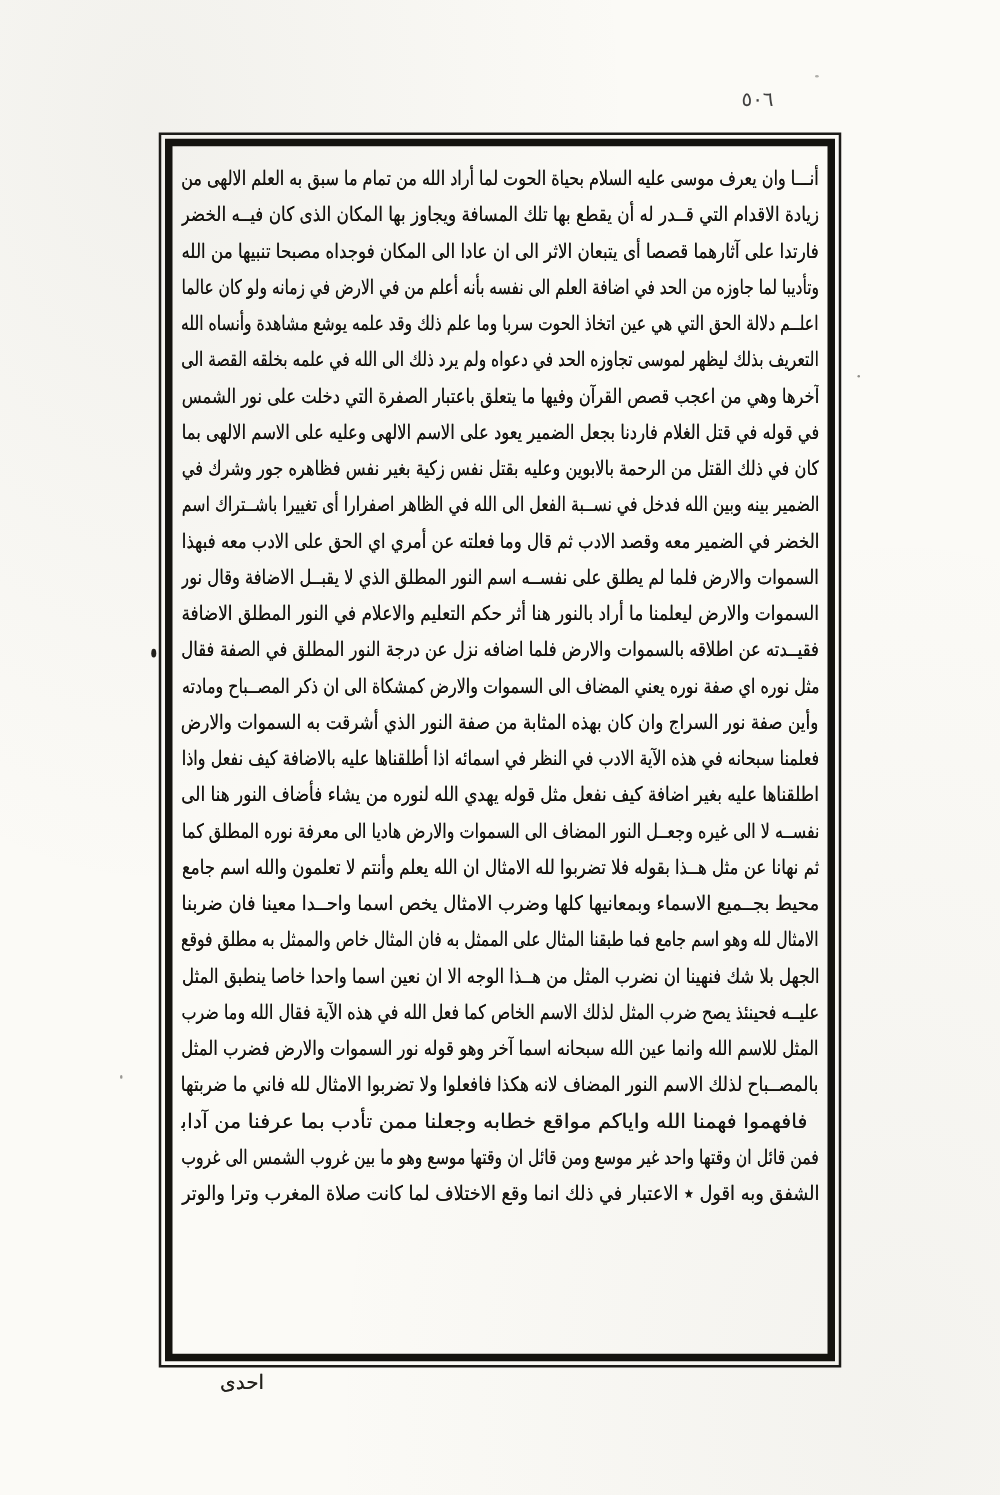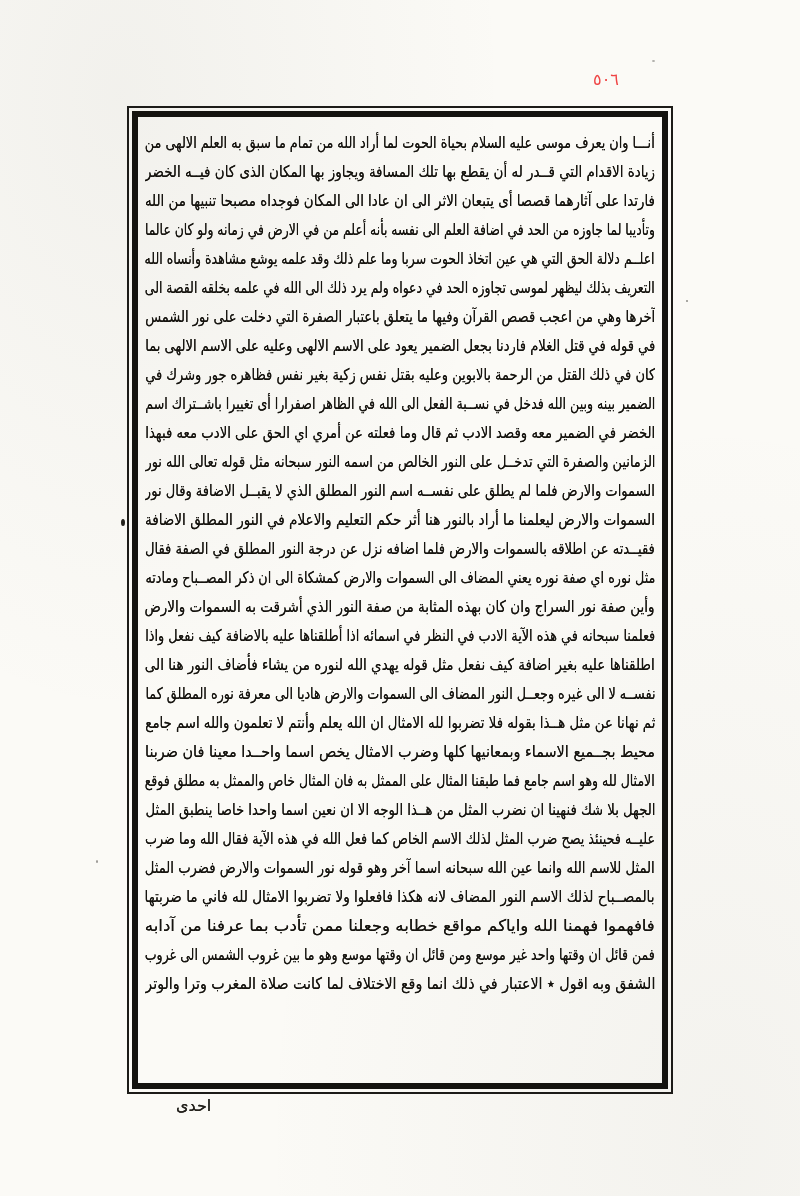--- a/index.html
+++ b/index.html
@@ -9,36 +9,37 @@
     font-family:"DejaVu Sans",sans-serif;
   }
   .scan-tint{
     position:absolute;inset:0;pointer-events:none;
     background:
       radial-gradient(ellipse at 15% 8%, rgba(120,120,110,0.07), transparent 40%),
       radial-gradient(ellipse at 90% 95%, rgba(120,120,110,0.06), transparent 45%);
   }
   .page-number{
     position:absolute;left:576px;top:70px;width:60px;
-    font-size:16px;color:#ef4444;letter-spacing:3px;text-align:center;
+    font-size:16px;color:#404040;letter-spacing:3px;text-align:center;
     direction:rtl;
   }
   .frame-outer{
     position:absolute;left:127px;top:106px;width:546px;height:988px;
     border:2px solid #1c1b18;box-sizing:border-box;background:transparent;
   }
   .frame-inner{
     position:absolute;inset:3px;border:6px solid #14130f;box-sizing:border-box;
   }
   .text-column{
     position:absolute;inset:11px 7px 9px 7px;
     direction:rtl;
     color:#16140f;
     font-size:16px;
     overflow:hidden;
+    text-align:center;
   }
   .tline{
     height:29px;line-height:29px;width:100%;overflow:visible;white-space:nowrap;
   }
   .tline > span{
     display:inline-block;white-space:nowrap;transform-origin:right center;
     text-shadow:0 0 0.5px rgba(10,8,4,0.85);
   }
   .catchword{
     position:absolute;left:176px;top:1096px;
@@ -65,21 +66,20 @@
       <div class="tline"><span style="transform: scaleX(0.8401);">زيادة الاقدام التي قــدر له أن يقطع بها تلك المسافة ويجاوز بها المكان الذى كان فيــه الخضر</span></div>
       <div class="tline"><span style="transform: scaleX(0.8362);">فارتدا على آثارهما قصصا أى يتبعان الاثر الى ان عادا الى المكان فوجداه مصبحا تنبيها من الله</span></div>
       <div class="tline"><span style="transform: scaleX(0.7716);">وتأديبا لما جاوزه من الحد في اضافة العلم الى نفسه بأنه أعلم من في الارض في زمانه ولو كان عالما</span></div>
       <div class="tline"><span style="transform: scaleX(0.7803);">اعلــم دلالة الحق التي هي عين اتخاذ الحوت سربا وما علم ذلك وقد علمه يوشع مشاهدة وأنساه الله</span></div>
       <div class="tline"><span style="transform: scaleX(0.7777);">التعريف بذلك ليظهر لموسى تجاوزه الحد في دعواه ولم يرد ذلك الى الله في علمه بخلقه القصة الى</span></div>
       <div class="tline"><span style="transform: scaleX(0.8158);">آخرها وهي من اعجب قصص القرآن وفيها ما يتعلق باعتبار الصفرة التي دخلت على نور الشمس</span></div>
       <div class="tline"><span style="transform: scaleX(0.8183);">في قوله في قتل الغلام فاردنا بجعل الضمير يعود على الاسم الالهى وعليه على الاسم الالهى بما</span></div>
       <div class="tline"><span style="transform: scaleX(0.8119);">كان في ذلك القتل من الرحمة بالابوين وعليه بقتل نفس زكية بغير نفس فظاهره جور وشرك في</span></div>
       <div class="tline"><span style="transform: scaleX(0.7879);">الضمير بينه وبين الله فدخل في نســبة الفعل الى الله في الظاهر اصفرارا أى تغييرا باشــتراك اسم</span></div>
       <div class="tline"><span style="transform: scaleX(0.8276);">الخضر في الضمير معه وقصد الادب ثم قال وما فعلته عن أمري اي الحق على الادب معه فبهذا</span></div>
-      <div class="tline"><span style="transform: scaleX(0.8077);">الزمانين والصفرة التي تدخــل على النور الخالص من اسمه النور سبحانه مثل قوله تعالى الله نور</span></div>
       <div class="tline"><span style="transform: scaleX(0.8162);">السموات والارض فلما لم يطلق على نفســه اسم النور المطلق الذي لا يقبــل الاضافة وقال نور</span></div>
       <div class="tline"><span style="transform: scaleX(0.8472);">السموات والارض ليعلمنا ما أراد بالنور هنا أثر حكم التعليم والاعلام في النور المطلق الاضافة</span></div>
       <div class="tline"><span style="transform: scaleX(0.8214);">فقيــدته عن اطلاقه بالسموات والارض فلما اضافه نزل عن درجة النور المطلق في الصفة فقال</span></div>
       <div class="tline"><span style="transform: scaleX(0.7951);">مثل نوره اي صفة نوره يعني المضاف الى السموات والارض كمشكاة الى ان ذكر المصــباح ومادته</span></div>
       <div class="tline"><span style="transform: scaleX(0.8437);">وأين صفة نور السراج وان كان بهذه المثابة من صفة النور الذي أشرقت به السموات والارض</span></div>
       <div class="tline"><span style="transform: scaleX(0.8029);">فعلمنا سبحانه في هذه الآية الادب في النظر في اسمائه اذا أطلقناها عليه بالاضافة كيف نفعل واذا</span></div>
       <div class="tline"><span style="transform: scaleX(0.8432);">اطلقناها عليه بغير اضافة كيف نفعل مثل قوله يهدي الله لنوره من يشاء فأضاف النور هنا الى</span></div>
       <div class="tline"><span style="transform: scaleX(0.7963);">نفســه لا الى غيره وجعــل النور المضاف الى السموات والارض هاديا الى معرفة نوره المطلق كما</span></div>
       <div class="tline"><span style="transform: scaleX(0.8288);">ثم نهانا عن مثل هــذا بقوله فلا تضربوا لله الامثال ان الله يعلم وأنتم لا تعلمون والله اسم جامع</span></div>
       <div class="tline"><span style="transform: scaleX(0.8994);">محيط بجــميع الاسماء وبمعانيها كلها وضرب الامثال يخص اسما واحــدا معينا فان ضربنا</span></div>

